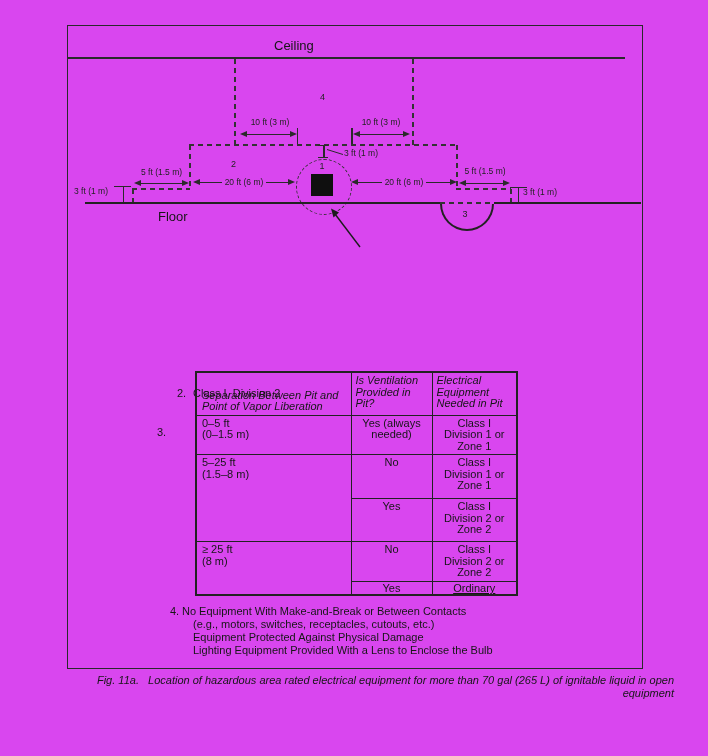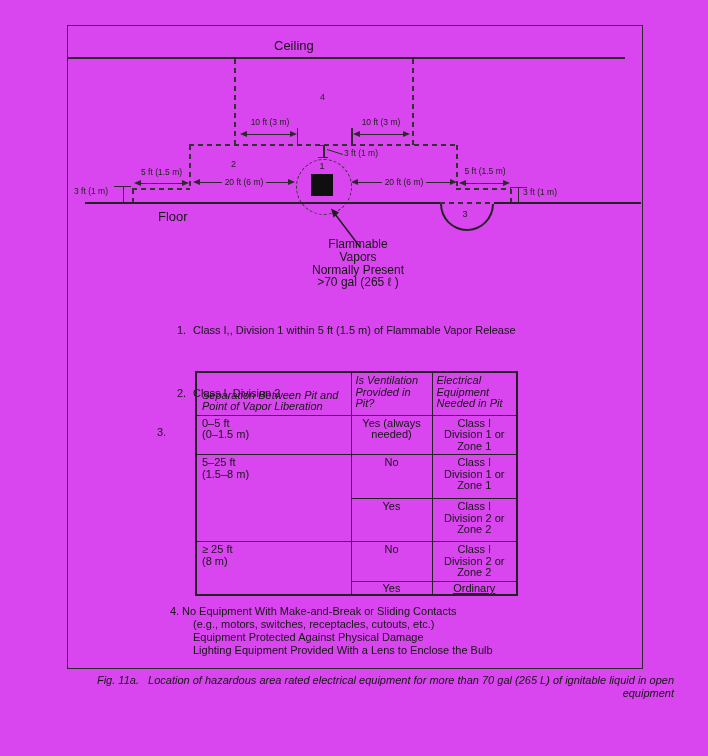--- a/index.html
+++ b/index.html
@@ -123,28 +123,21 @@
 
   <div class="abs" style="left:440px;top:204px;width:54px;height:27px;border:2px solid #222;border-top:none;
               border-radius:0 0 27px 27px / 0 0 27px 27px;box-sizing:border-box;"></div>
   <div class="zonenum" style="left:459px;top:209px;width:12px;text-align:center;">3</div>
 
   <svg class="abs" style="left:328px;top:207px;" width="36" height="42">
     <line x1="32" y1="40" x2="7" y2="7" stroke="#1c1c1c" stroke-width="1.4"></line>
     <polygon points="3,1.5 11,5.5 5.5,10.5" fill="#1c1c1c"></polygon>
   </svg>
 
-  <div class="abs pre" style="left:283px;top:238px;width:150px;text-align:center;font-size:12px;line-height:12.8px;color:#161616;">Flammable
-Vapors
-Normally Present
-&gt;70 gal (265 ℓ )</div>
-
-  <div class="abs notefont" style="left:177px;top:324px;">
-    <span style="display:inline-block;width:16px;">1.</span><span>Class I,, Division 1 within 5 ft (1.5 m) of Flammable Vapor Release</span>
-  </div>
+
 
   <div class="abs notefont" style="left:177px;top:343px;margin-top:44px;">
     <span style="display:inline-block;width:16px;">2.</span><span>Class I, Division 2</span>
   </div>
 
   <div class="abs notefont" style="left:157px;top:426px;">3.</div>
 
   <table class="cls abs" style="left:195px;top:371px;">
     <colgroup>
         <col style="width:155px">
@@ -194,21 +187,21 @@
 Zone 2</td>
     </tr>
     <tr style="height:13px;">
       <td class="mid" style="padding:0 4px;line-height:12px;">Yes</td>
       <td class="mid" style="padding:0 4px;line-height:12px;text-decoration:underline;">Ordinary</td>
     </tr>
   </tbody>
     </table>
 
   <div class="abs notefont" style="left:170px;top:605px;">4.</div>
-  <div class="abs notefont" style="left:182px;top:605px;">No Equipment With Make-and-Break or Sliding Contacts</div>
+  <div class="abs notefont" style="left:182px;top:605px;">No Equipment With Make-and-Break or Between Contacts</div>
   <div class="abs notefont" style="left:193px;top:618px;">(e.g., motors, switches, receptacles, cutouts, etc.)</div>
   <div class="abs notefont" style="left:193px;top:631px;">Equipment Protected Against Physical Damage</div>
   <div class="abs notefont" style="left:193px;top:644px;">Lighting Equipment Provided With a Lens to Enclose the Bulb</div>
 
   <div class="cap" style="left:34px;top:674px;">Fig. 11a.&nbsp;&nbsp; Location of hazardous area rated electrical equipment for more than 70 gal (265 L) of ignitable liquid in open</div>
   <div class="cap" style="left:34px;top:687px;">equipment</div>
 
 </div>
 
 </body></html>

